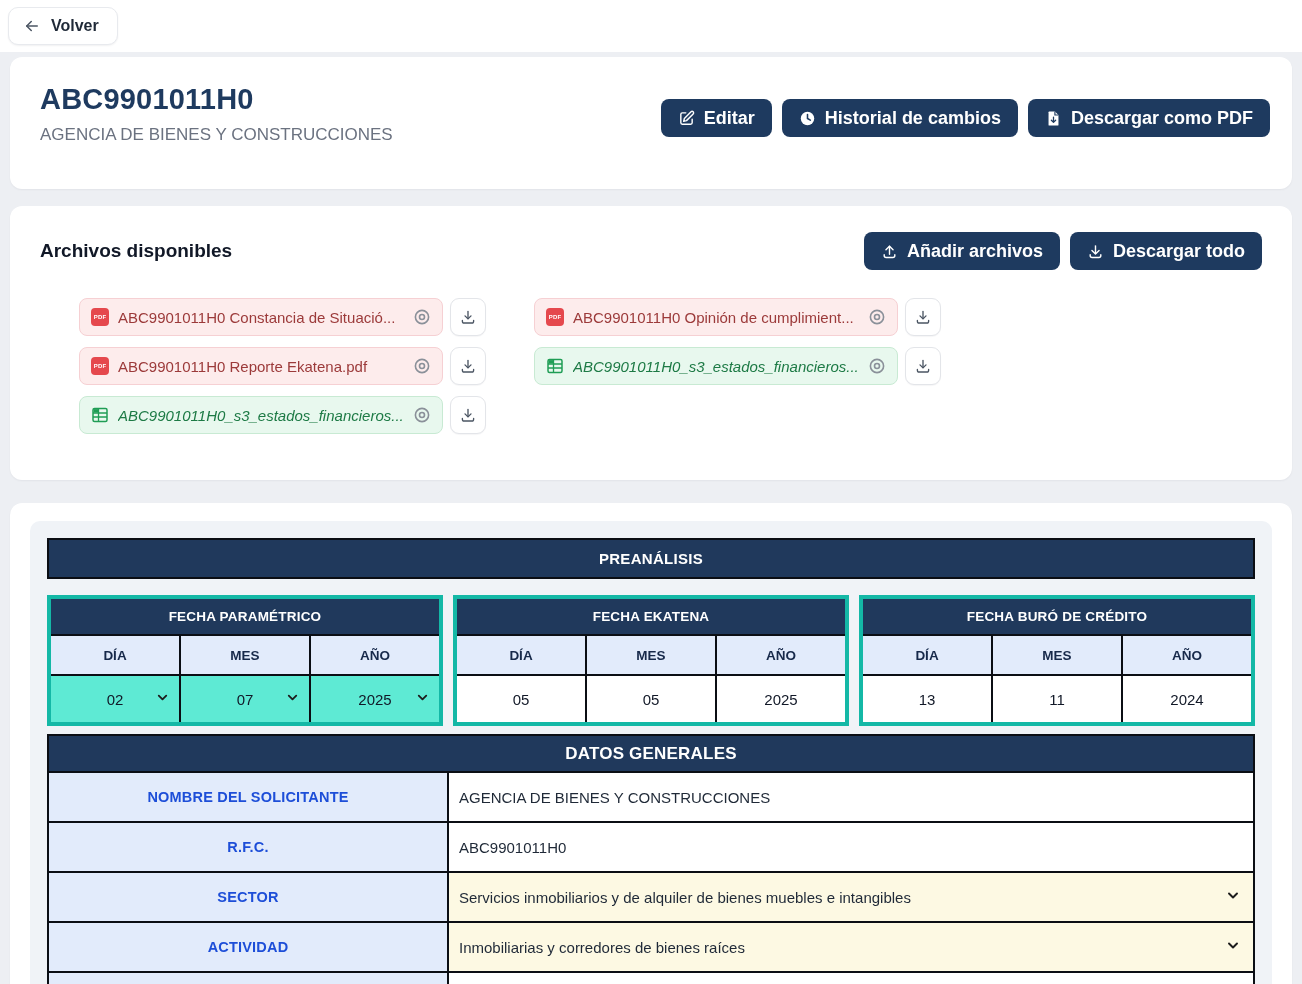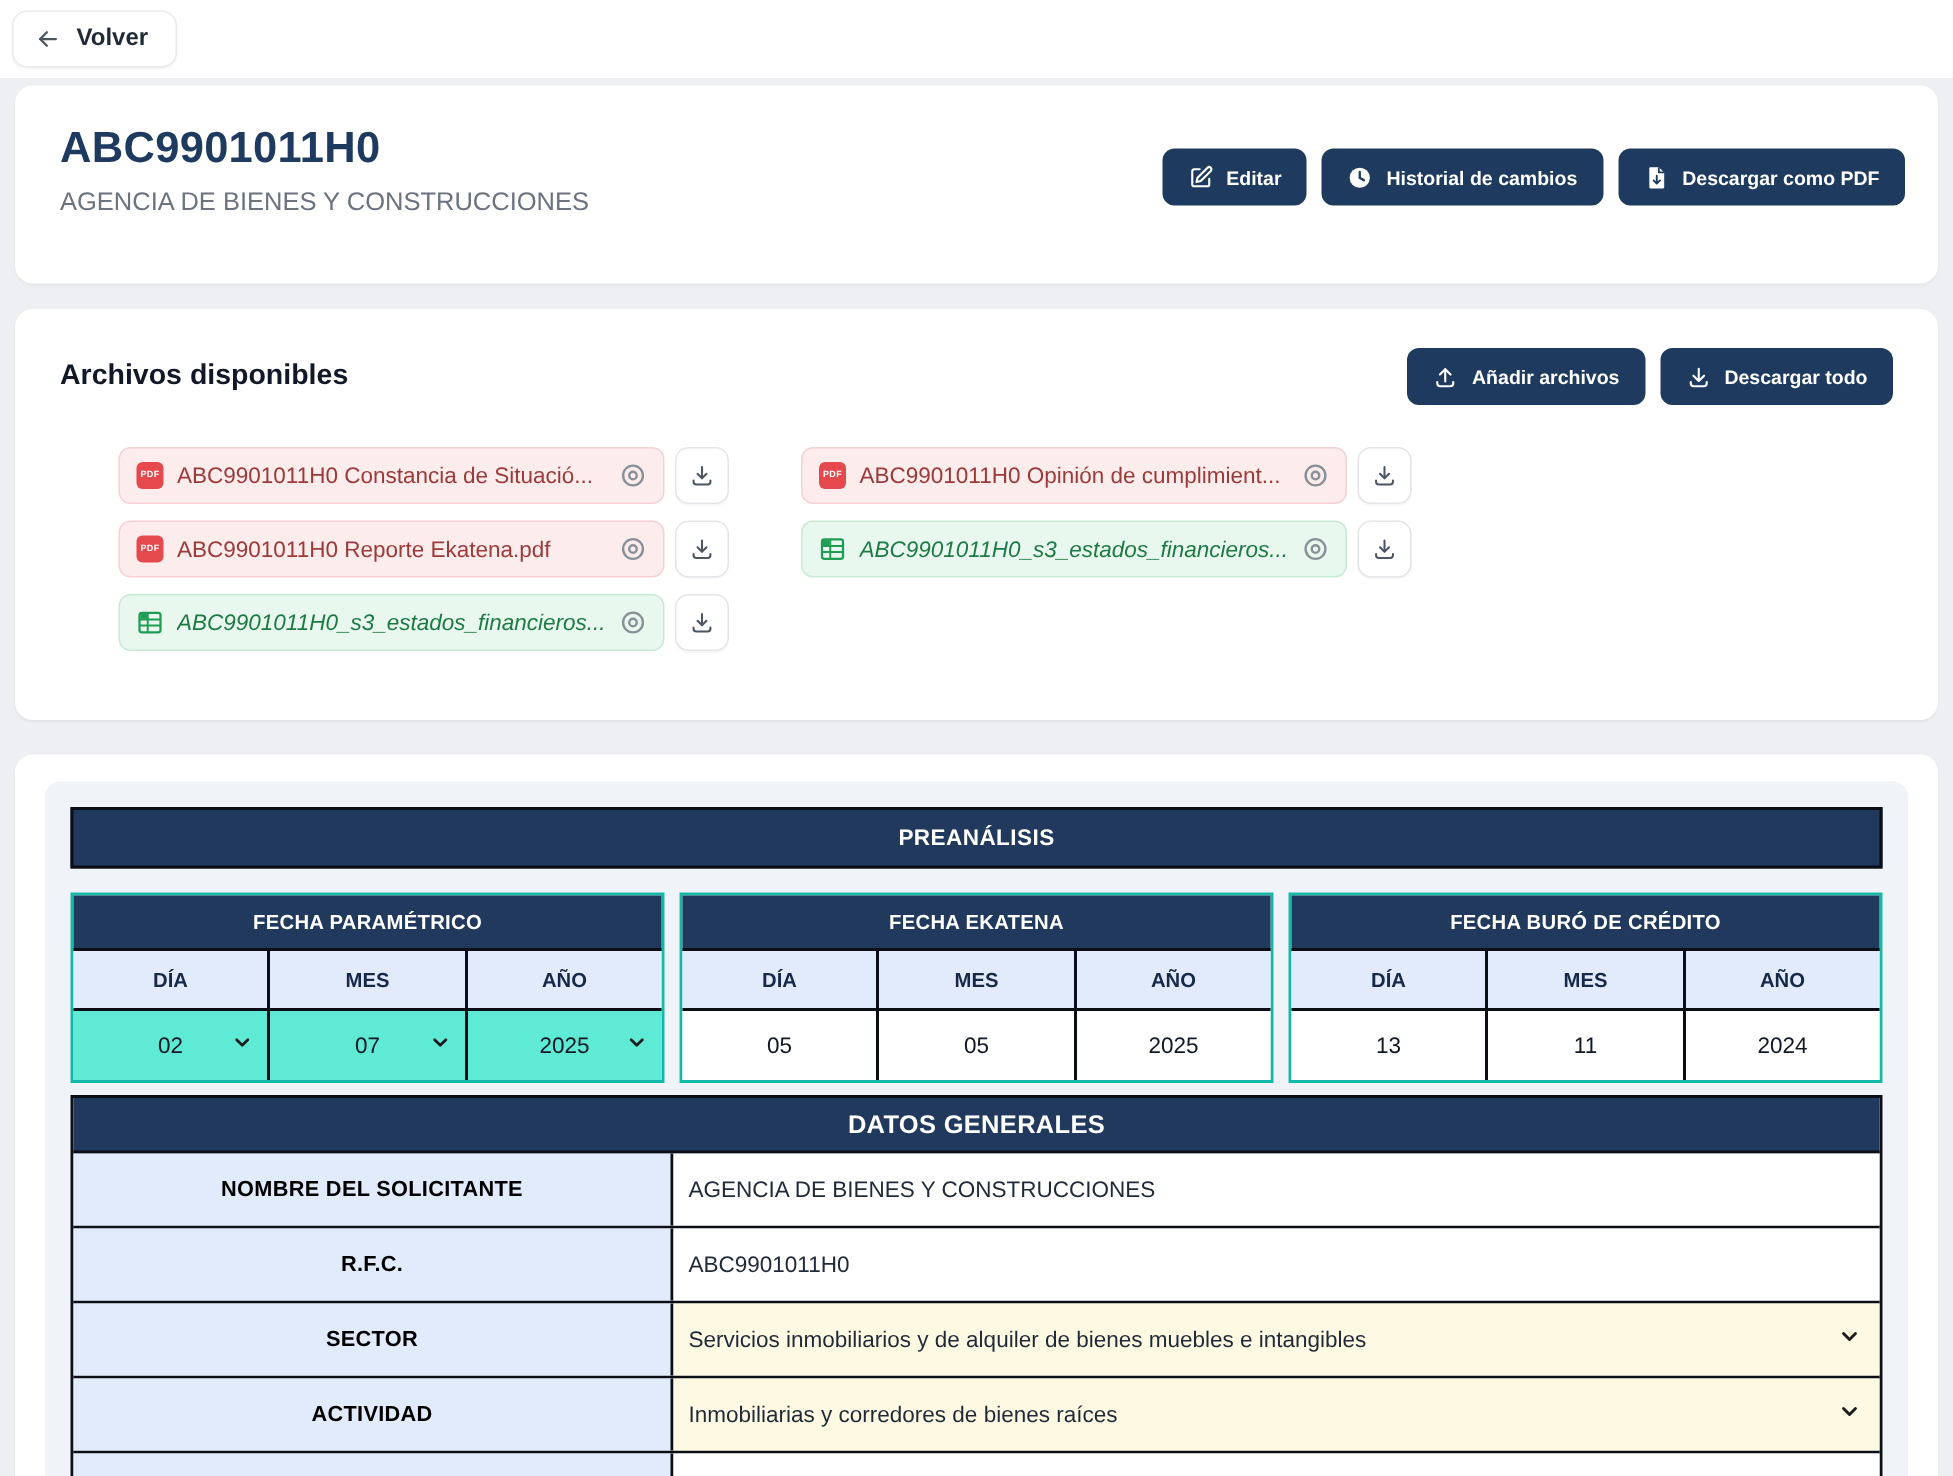--- a/index.html
+++ b/index.html
@@ -23,21 +23,21 @@
     box-shadow:0 1px 2px rgba(16,24,40,.05);
   }
   
   .card-header { margin-top:5px; padding:26px 22px 44px 30px; display:flex; justify-content:space-between; }
   .page-title { font-size:29px; font-weight:800; color:#1e3a5f; letter-spacing:.2px; }
   .page-subtitle { margin-top:9px; font-size:17px; color:#6b7280; }
   .btn-row { display:flex; gap:10px; margin-top:16px; }
   .btn-navy {
     display:inline-flex; align-items:center; gap:9px; height:38px;
     background:#1e3a5f; color:#fff; border:none; border-radius:8px;
-    padding:0 17px; font-size:13px; font-weight:700; font-family:inherit; cursor:pointer;
+    padding:0 17px; font-size:18px; font-weight:700; font-family:inherit; cursor:pointer;
   }
   .btn-navy svg { flex:0 0 auto; }
   
   .card-files { margin-top:17px; padding:26px 30px 46px 30px; }
   .files-head { display:flex; justify-content:space-between; align-items:center; }
   .files-title { font-size:19px; font-weight:800; color:#111827; }
   .chips { margin-top:28px; display:flex; flex-wrap:wrap; column-gap:9px; row-gap:11px; }
   .file-group { display:flex; gap:7px;padding-left:39px; }
   .chip {
     width:364px; height:38px; display:flex; align-items:center; gap:9px;
@@ -60,21 +60,21 @@
   }
   
   .card-pre { margin-top:23px; padding:18px 20px 20px 20px; }
   .pre-panel { background:#f0f3f7; border-radius:10px; padding:17px; }
   .bar-navy {
     border:2px solid #0b0e14; background:#20395c; color:#fff;
     height:41px; display:flex; align-items:center; justify-content:center;
     font-size:15px; font-weight:700; letter-spacing:.3px;
   }
   .dates-row { display:flex; gap:10px; margin-top:16px; }
-  .date-table { flex:1; border:2px solid #14b8a6; background:#fff; }
+  .date-table { flex:1; border:4px solid #14b8a6; background:#fff; }
   .date-title {
     height:37px; background:#20395c; color:#fff; display:flex; align-items:center; justify-content:center;
     font-size:13.5px; font-weight:700; border-bottom:2px solid #0b0e14; letter-spacing:.2px;
   }
   .date-cols, .date-vals { display:flex; }
   .date-cols .cell {
     flex:1; height:38px; background:#e2ebfb; color:#17294a;
     display:flex; align-items:center; justify-content:center;
     font-size:13.5px; font-weight:700; border-right:2px solid #0b0e14;
   }
@@ -89,21 +89,21 @@
   .chev { position:absolute; right:9px; top:50%; transform:translateY(-50%); }
   
   .gen-table { margin-top:8px; border:2px solid #0b0e14; background:#fff; }
   .gen-title {
     height:37px; background:#20395c; color:#fff; display:flex; align-items:center; justify-content:center;
     font-size:17px; font-weight:700; border-bottom:2px solid #0b0e14; letter-spacing:.2px;
   }
   .gen-row { display:flex; border-bottom:2px solid #0b0e14; height:50px; }
   .gen-row:last-child { border-bottom:none; }
   .gen-label {
-    flex:0 0 400px; background:#e2ebfb; color:#000000; border-right:2px solid #0b0e14;
+    flex:0 0 400px; background:#e2ebfb; color:#1d4ed8; border-right:2px solid #0b0e14;
     display:flex; align-items:center; justify-content:center; font-size:14.5px; font-weight:700;
     text-align:center; letter-spacing:.2px;
   }
   .gen-value {
     flex:1; display:flex; align-items:center; padding:0 34px 0 10px; font-size:15px; color:#1f2937;
     position:relative; background:#fff;
   }
   .gen-value.sel { background:#fdf9e3; cursor:pointer; }
   .gen-value .chev { right:12px; }
 </style>

